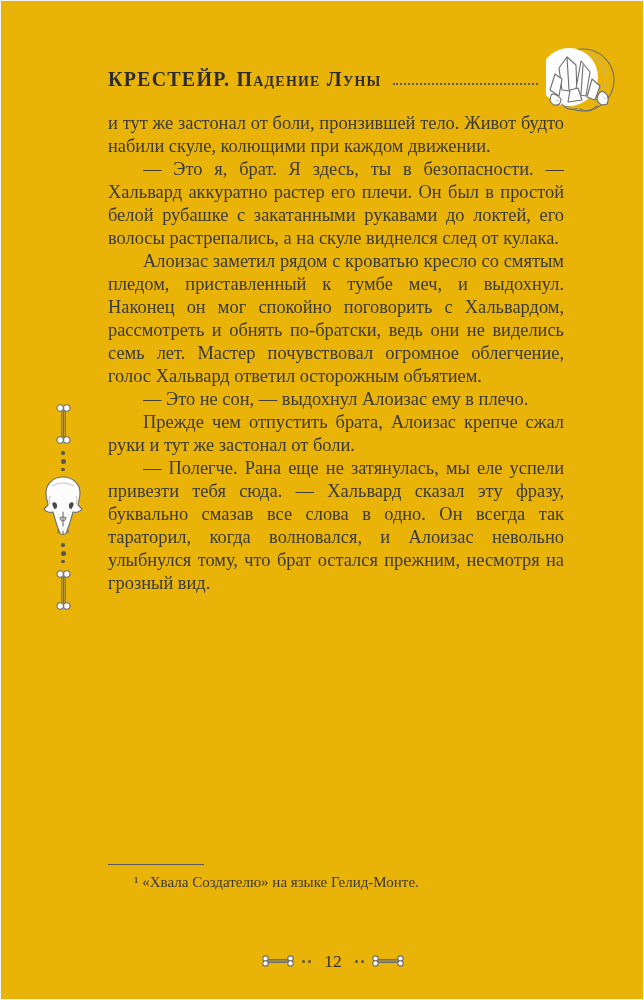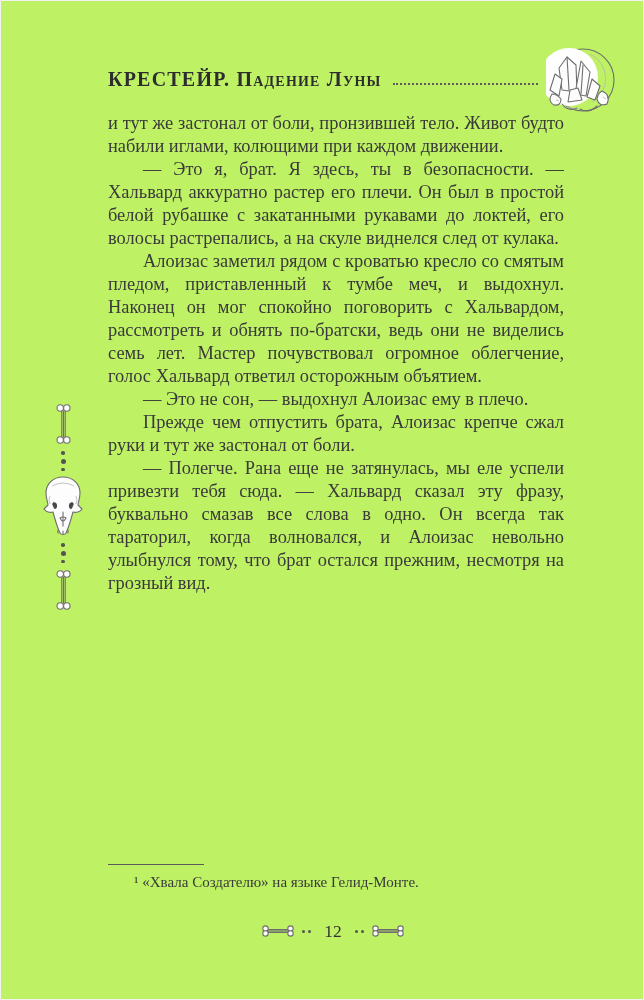--- a/index.html
+++ b/index.html
@@ -1,18 +1,18 @@
 <!DOCTYPE html>
 <html lang="ru"><head>
 <meta charset="utf-8">
 <style>
   html,body { margin:0; padding:0; background:#ffffff; }
   .page {
     position:relative; width:644px; height:1000px; margin:0 auto;
-    background:#bef264; overflow:hidden;
+    background:#eab308; overflow:hidden;
     font-family:"Liberation Serif", serif; color:#3a3a3a;
     box-shadow:inset 0 0 0 1px #f2f2f2;
   }
   
   .header { position:absolute; left:108px; top:44px; right:28px; height:76px; display:flex; align-items:flex-start; }
   .title {
     margin-top:22px; white-space:nowrap;
     font-family:"Liberation Serif", serif; font-weight:700; font-size:20px; line-height:24px;
     color:#2d2d2d; letter-spacing:1.2px; font-variant:small-caps; transform:scaleY(1.08);
   }
@@ -28,21 +28,21 @@
   .body-text p {
     margin:0; text-align:justify; text-indent:35px;
     font-size:18.4px; line-height:23px; color:#3a3a3a;
   }
   .body-text p.first { text-indent:0; }
   
   .footnote { position:absolute; left:108px; top:864px; width:456px; }
   .footnote-sep { width:96px; border-top:1.5px solid #5a5a5a; margin-bottom:7px; }
   .footnote-text { margin:0; font-size:15px; line-height:20px; text-indent:26px; color:#3a3a3a; }
   
-  .footer { position:absolute; left:0; right:0; top:918px; display:flex; justify-content:center; align-items:center; gap:7px;padding-left:22px; }
+  .footer { position:absolute; left:0; right:0; top:948px; display:flex; justify-content:center; align-items:center; gap:7px;padding-left:22px; }
   .pagenum { font-size:17.5px; color:#333; padding:0 6px; line-height:26px; }
   .hdots { display:flex; gap:3px; align-items:center; }
   .hdot { width:3px; height:3px; border-radius:50%; background:#555; }
   svg .ln { fill:none; stroke:#6e6e6e; stroke-width:1.1; stroke-linecap:round; stroke-linejoin:round; }
   svg .fl { fill:#fdfdfd; stroke:#6e6e6e; stroke-width:1.1; stroke-linejoin:round; }
   svg .dk { fill:#474747; stroke:none; }
   svg .sh { fill:none; stroke:#b5b5b5; stroke-width:0.8; }
 </style>
 </head>
 <body>
@@ -109,21 +109,21 @@
       <path d="M8.5 9 L8.5 35" class="ln" stroke-width="3.6" stroke="#fdfdfd"></path>
       <path d="M6.8 9 L6.8 35 M10.2 9 L10.2 35" class="ln"></path>
       <circle cx="5.2" cy="6" r="3.2" class="fl"></circle>
         <circle cx="11.8" cy="6" r="3.2" class="fl"></circle>
       <circle cx="5.2" cy="38" r="3.2" class="fl"></circle>
         <circle cx="11.8" cy="38" r="3.2" class="fl"></circle>
     </svg>
   </div>
 
   <div class="body-text">
-    <p class="first">и тут же застонал от боли, пронзившей тело. Живот будто набили иглами, колющими при каждом движении.</p>
+    <p class="first">и тут же застонал от боли, пронзившей тело. Живот будто набили скуле, колющими при каждом движении.</p>
     <p>— Это я, брат. Я здесь, ты в безопасности. — Хальвард аккуратно растер его плечи. Он был в простой белой рубашке с закатанными рукавами до локтей, его волосы растрепались, а на скуле виднелся след от кулака.</p>
     <p>Алоизас заметил рядом с кроватью кресло со смятым пледом, приставленный к тумбе меч, и выдохнул. Наконец он мог спокойно поговорить с Хальвардом, рассмотреть и обнять по-братски, ведь они не виделись семь лет. Мастер почувствовал огромное облегчение, голос Хальвард ответил осторожным объятием.</p>
     <p>— Это не сон, — выдохнул Алоизас ему в плечо.</p>
     <p>Прежде чем отпустить брата, Алоизас крепче сжал руки и тут же застонал от боли.</p>
     <p>— Полегче. Рана еще не затянулась, мы еле успели привезти тебя сюда. — Хальвард сказал эту фразу, буквально смазав все слова в одно. Он всегда так тараторил, когда волновался, и Алоизас невольно улыбнулся тому, что брат остался прежним, несмотря на грозный вид.</p>
   </div>
 
   <div class="footnote">
     <div class="footnote-sep"></div>
     <p class="footnote-text">¹ «Хвала Создателю» на языке Гелид-Монте.</p>

